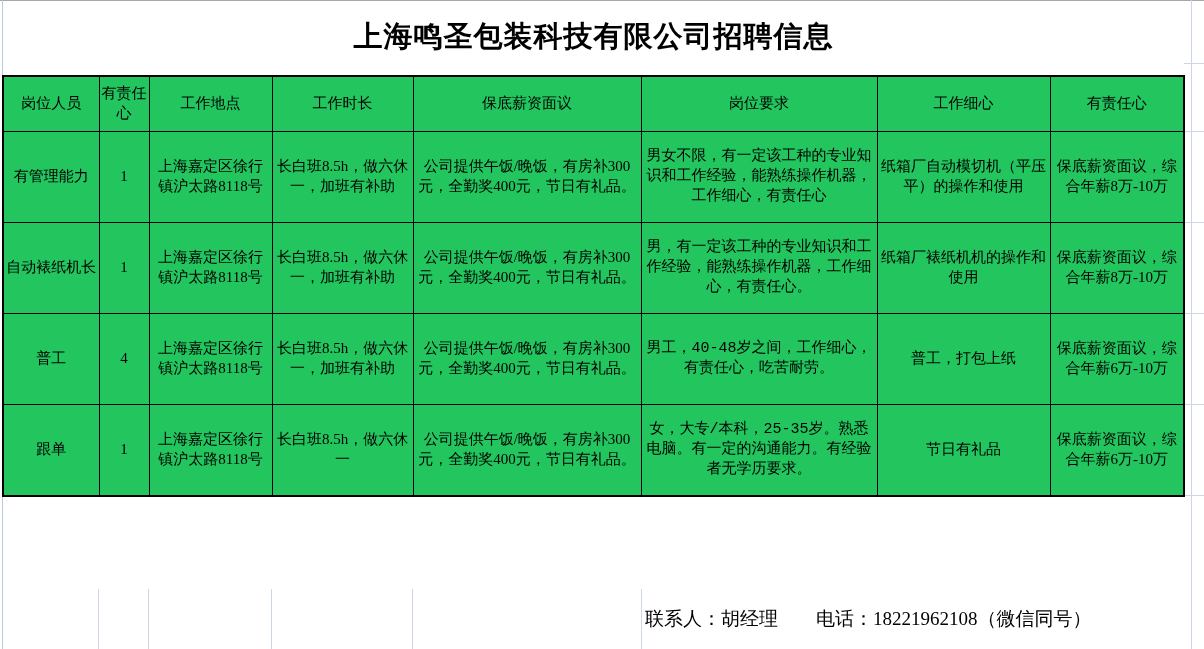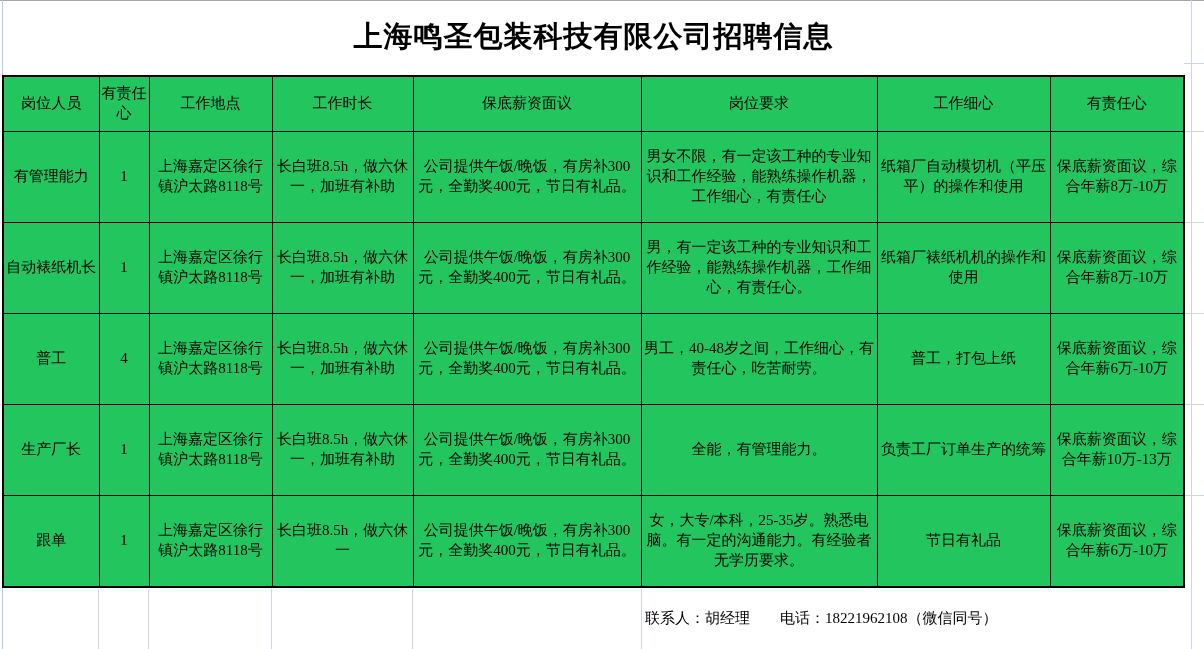--- a/index.html
+++ b/index.html
@@ -29,26 +29,26 @@
     text-align:center;vertical-align:middle;
     font-size:15px;line-height:1.32;
     font-weight:normal;
     padding:1px 2px;
     word-break:break-all;
     overflow:hidden;
   }
   table.job-table th{height:52px;}
   table.job-table td{height:88px;}
   td.c4{padding:1px 4px;}
-  td.c6{padding:1px 3px;}
+  td.c6{padding:1px 3px;font-family:Liberation Mono, monospace;}
 
   .contact-row{
     position:absolute;left:645px;top:588px;height:61px;
     display:flex;align-items:center;
-    font-size:15px;white-space:pre;
+    font-size:19px;white-space:pre;
   }
 </style>
 </head>
 <body>
 
 <div class="screen">
 
   <div class="top-edge"></div>
   <div class="left-edge"></div>
   <div class="right-margin-v"></div>
@@ -116,30 +116,20 @@
         <td>普工</td>
         <td>4</td>
         <td>上海嘉定区徐行镇沪太路8118号</td>
         <td class="c4">长白班8.5h，做六休一，加班有补助</td>
         <td>公司提供午饭/晚饭，有房补300元，全勤奖400元，节日有礼品。</td>
         <td class="c6">男工，40-48岁之间，工作细心，有责任心，吃苦耐劳。</td>
         <td>普工，打包上纸</td>
         <td>保底薪资面议，综合年薪6万-10万</td>
       </tr>
       <tr>
-        <td>生产厂长</td>
-        <td>1</td>
-        <td>上海嘉定区徐行镇沪太路8118号</td>
-        <td class="c4">长白班8.5h，做六休一，加班有补助</td>
-        <td>公司提供午饭/晚饭，有房补300元，全勤奖400元，节日有礼品。</td>
-        <td class="c6">全能，有管理能力。</td>
-        <td>负责工厂订单生产的统筹</td>
-        <td>保底薪资面议，综合年薪10万-13万</td>
-      </tr>
-      <tr>
         <td>跟单</td>
         <td>1</td>
         <td>上海嘉定区徐行镇沪太路8118号</td>
         <td class="c4">长白班8.5h，做六休一</td>
         <td>公司提供午饭/晚饭，有房补300元，全勤奖400元，节日有礼品。</td>
         <td class="c6">女，大专/本科，25-35岁。熟悉电脑。有一定的沟通能力。有经验者无学历要求。</td>
         <td>节日有礼品</td>
         <td>保底薪资面议，综合年薪6万-10万</td>
       </tr>
     </tbody>

